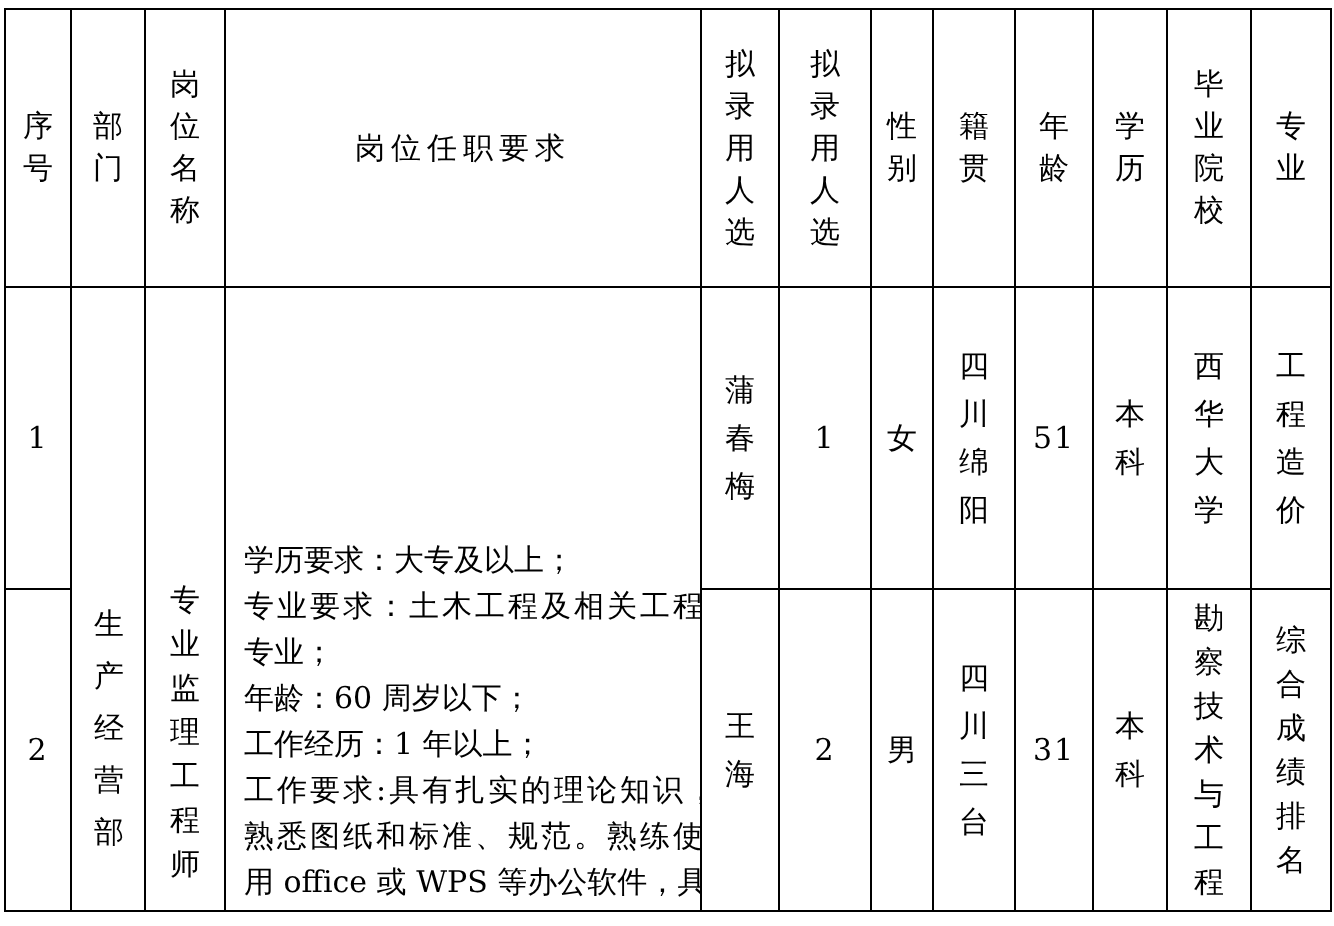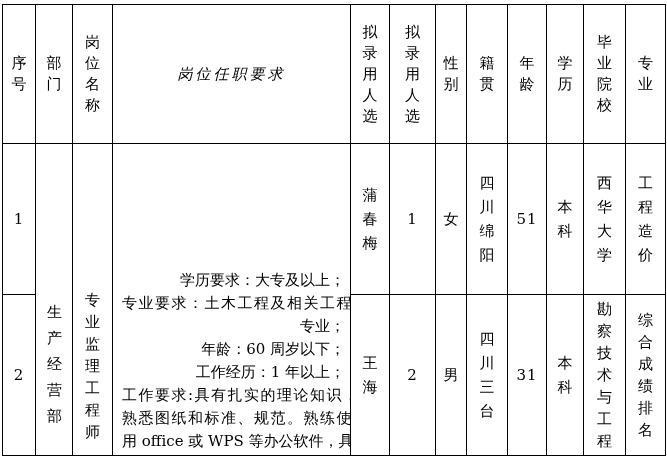--- a/index.html
+++ b/index.html
@@ -31,26 +31,26 @@
     width: 16px;
     margin: 0 auto;
     word-break: break-all;
     text-align: center;
     line-height: 21px;
   }
   .v24 { line-height: 24px; }
   .v22 { line-height: 22px; }
   .v26 { line-height: 26px; }
   .num { line-height: 18px; letter-spacing: 1px; }
-  th.req-header { letter-spacing: 3px; font-style: italic; }
+  th.req-header { letter-spacing: 3px; }
   td.dept-cell, td.pos-cell, td.req-cell { vertical-align: bottom; }
   td.dept-cell .v { padding-bottom: 26px; text-align: right; }
   td.pos-cell .v { padding-bottom: 12px; margin-top: 48px; }
   td.req-cell {
-    text-align: right;
+    text-align: left;
     padding: 0 5px 2px 9px;
   }
   .req-line {
     line-height: 23px;
     white-space: nowrap;
   }
   .req-line.stretch { letter-spacing: 1.5px; }
   tr.header-row { height: 139px; }
   tr.row-1 { height: 151px; }
   tr.row-2 { height: 161px; }

